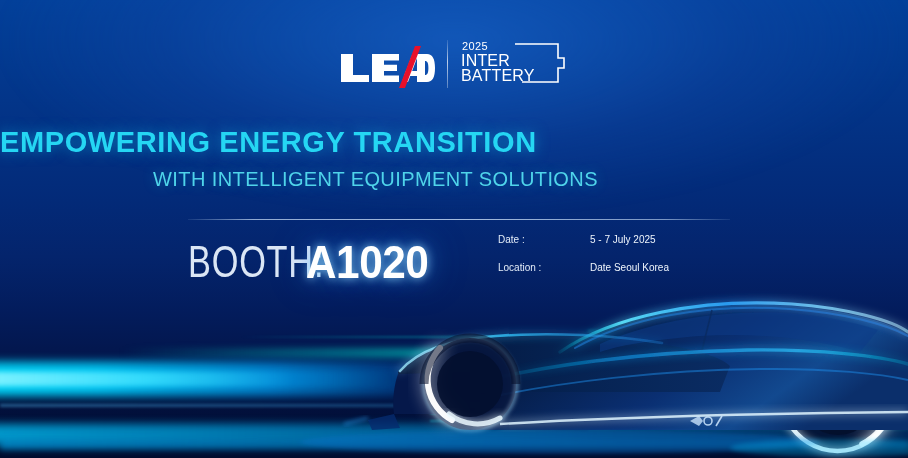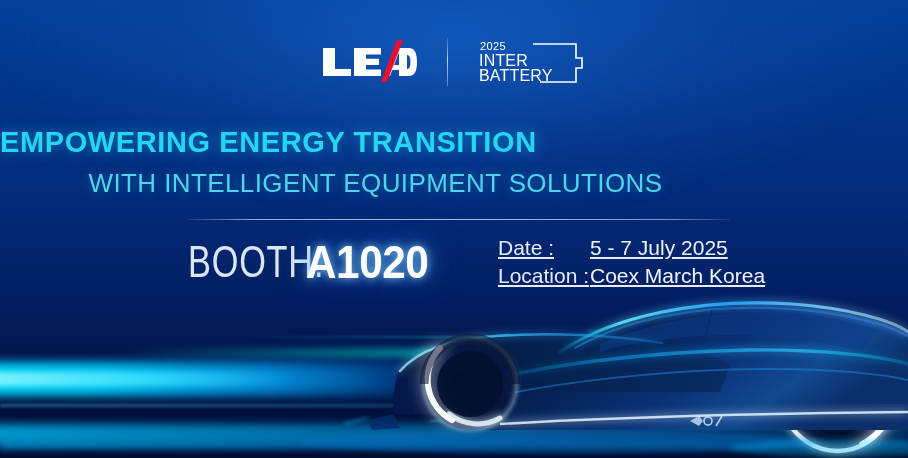--- a/index.html
+++ b/index.html
@@ -187,23 +187,23 @@
   }
   .car-wrap svg { display: block; }
 
   
   .logo-row {
     position: absolute;
     left: 0;
     top: 38px;
     width: 908px;
     display: flex;
-    align-items: flex-start;
+    align-items: flex-end;
     justify-content: center;
-    gap: 30px;
+    gap: 12px;
   }
 
   .lead-logo {
     position: relative;
     width: 96px;
     height: 44px;
   }
   .lead-logo svg { display: block; }
 
   .logo-sep {
@@ -243,21 +243,21 @@
     text-shadow: 0 0 14px rgba(20,190,235,0.55);
     white-space: nowrap;
   }
 
   .subheadline {
     position: absolute;
     left: 0;
     top: 168px;
     width: 751px;
     text-align: center;
-    font-size: 26px;
+    font-size: 20px;
     font-weight: 300;
     letter-spacing: 0.4px;
     color: #4fd4ea;
     text-shadow: 0 0 12px rgba(30,170,215,0.45);
     white-space: nowrap;
   }
 
   .divider {
     position: absolute;
     left: 188px;
@@ -311,26 +311,25 @@
     text-shadow:
         0 0 10px rgba(150,220,255,0.85),
         0 0 24px rgba(60,170,255,0.55),
         0 0 44px rgba(30,140,255,0.35);
   }
 
   
   .info-block {
     position: absolute;
     left: 498px;
-    top: 234px;
-    font-size: 21px;
+    top: 226px;
+    font-size: 10px;
     color: #e3ecf8;
     line-height: 28px;
     white-space: nowrap;
-    text-decoration: underline;
   }
   .info-row {
     display: flex;
     align-items: baseline;
   }
   .info-key {
     width: 92px;
     flex: 0 0 92px;
     color: #e3ecf8;
   }
@@ -567,18 +566,18 @@
       <div class="booth-number">A1020</div>
     </div>
 
     <div class="info-block">
       <div class="info-row date">
         <span class="info-key">Date :</span>
         <span class="info-val">5 - 7 July 2025</span>
       </div>
       <div class="info-row">
         <span class="info-key">Location :</span>
-        <span class="info-val">Coex March Korea</span>
+        <span class="info-val">Date Seoul Korea</span>
       </div>
     </div>
 
   </div>
 </div>
 
 </body></html>

